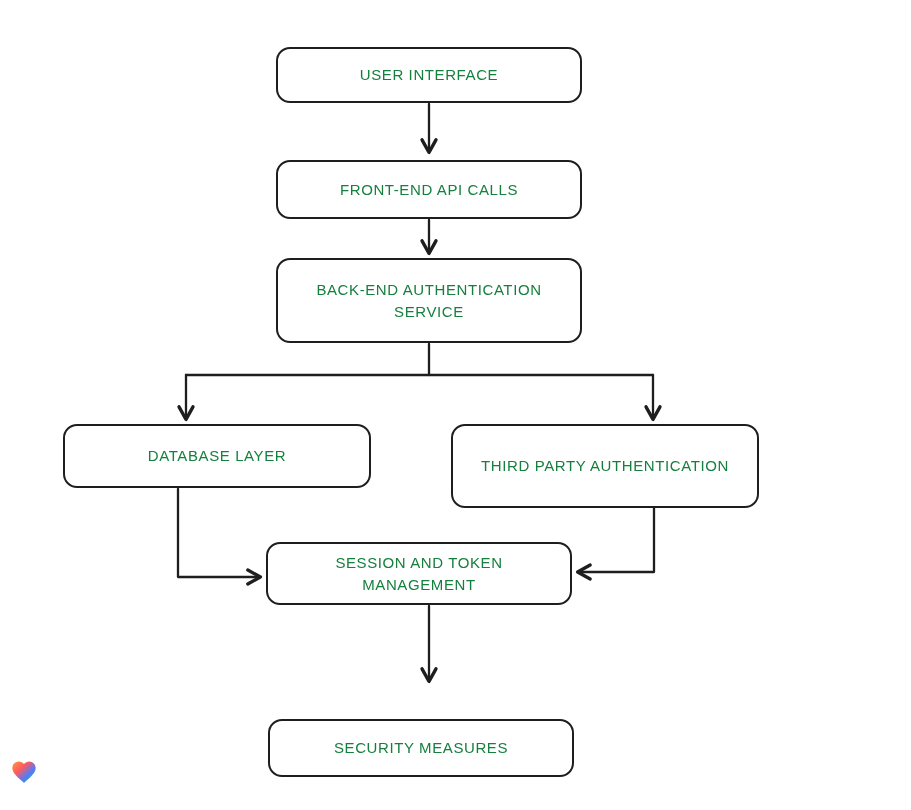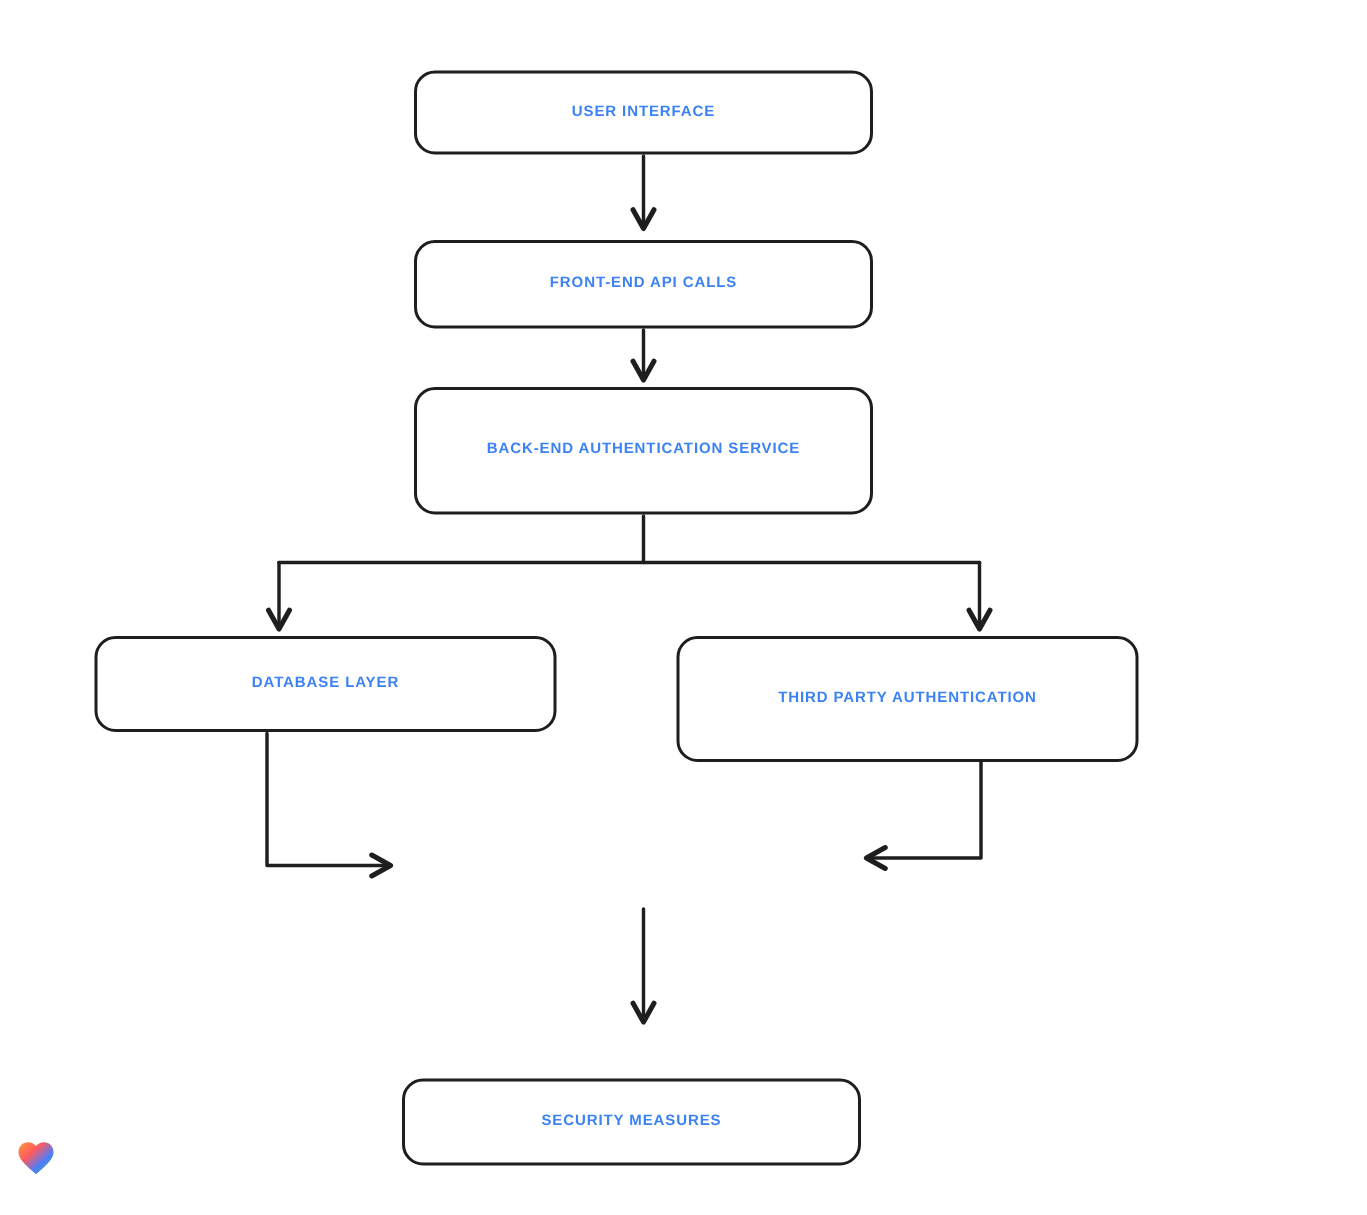--- a/index.html
+++ b/index.html
@@ -29,24 +29,24 @@
     box-sizing: border-box;
     border: 2.4px solid #1e1e1e;
     border-radius: 14px;
     background: #ffffff;
     display: flex;
     align-items: center;
     justify-content: center;
     text-align: center;
   }
   .node-label {
-    font-size: 10px;
-    font-weight: 700;
+    font-size: 15px;
+    font-weight: 400;
     letter-spacing: 0.6px;
-    color: #3b82f6;
+    color: #15803d;
     text-transform: uppercase;
     line-height: 1.45;
   }
   .wrap-230 { max-width: 230px; }
   .wrap-200 { max-width: 200px; }
 
   
   #node-user-interface   { left: 276px; top: 47px;  width: 306px; height: 56px; }
   #node-frontend-api     { left: 276px; top: 160px; width: 306px; height: 59px; }
   #node-backend-auth     { left: 276px; top: 258px; width: 306px; height: 85px; }
@@ -105,20 +105,23 @@
   </div>
 
   <div class="node" id="node-database-layer">
     <span class="node-label">DATABASE LAYER</span>
   </div>
 
   <div class="node" id="node-third-party-auth">
     <span class="node-label">THIRD PARTY AUTHENTICATION</span>
   </div>
 
+  <div class="node" id="node-session-token">
+    <span class="node-label wrap-200">SESSION AND TOKEN MANAGEMENT</span>
+  </div>
 
   <div class="node" id="node-security">
     <span class="node-label">SECURITY MEASURES</span>
   </div>
 
   <svg class="logo-badge" viewBox="0 0 24 24" xmlns="http://www.w3.org/2000/svg">
     <defs>
       <linearGradient id="heartGrad" x1="0" y1="0" x2="1" y2="1">
         <stop offset="0" stop-color="#ff9a3c"></stop>
         <stop offset="0.35" stop-color="#ff5a5f"></stop>

